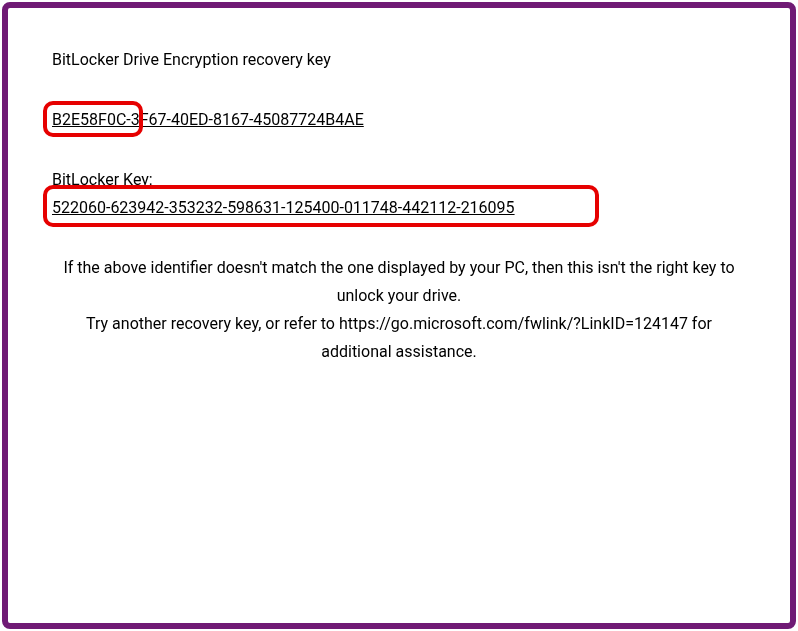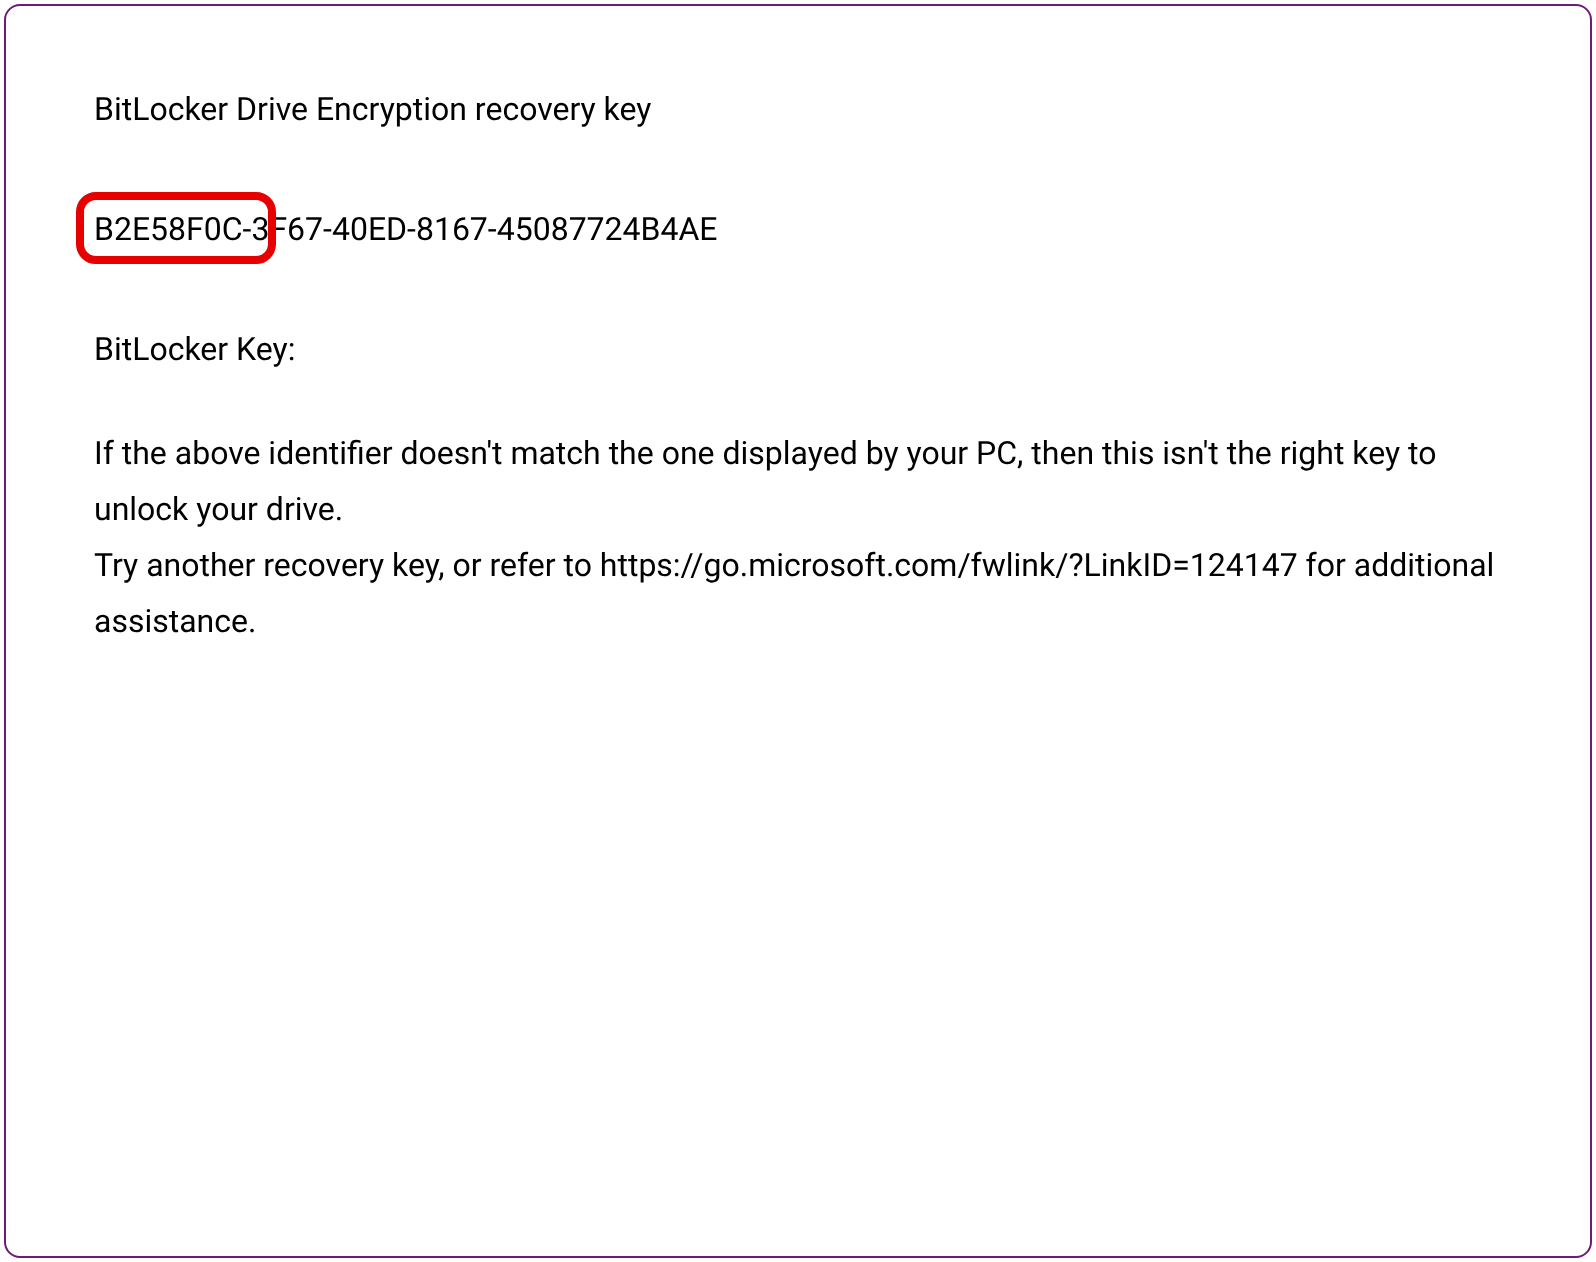--- a/index.html
+++ b/index.html
@@ -10,21 +10,21 @@
     body {
       font-family: -apple-system, BlinkMacSystemFont, "Segoe UI", Roboto, Helvetica, Arial, sans-serif;
       font-size: 16px;
       line-height: 1.75;
       color: #000;
       background: #fff;
       width: 798px;
       height: 631px;
     }
     .container {
-      border: 1px solid #701a75;
+      border: 6px solid #701a75;
       border-radius: 8px;
       margin: 2px;
       padding: 38px 44px 30px 44px;
       height: 627px;
       position: relative;
       overflow: hidden;
     }
     .title {
       font-size: 16px;
       font-weight: 400;
@@ -33,20 +33,21 @@
     .paragraph {
       margin-bottom: 32px;
     }
     .label-line {
       margin-bottom: 0;
     }
     .value-wrapper {
       position: relative;
       display: block;
       margin-bottom: 32px;
+      text-decoration: underline;
     }
     .value-text {
       position: relative;
       z-index: 1;
     }
     .highlight-box {
       position: absolute;
       border: 4px solid #e60000;
       border-radius: 10px;
       pointer-events: none;
@@ -59,39 +60,44 @@
       height: 36px;
     }
     .highlight-recovery {
       left: -9px;
       top: -9px;
       width: 556px;
       height: 42px;
     }
     .footer-block {
       margin-top: 24px;
+      text-align: center;
     }
     .footer-text {
       display: block;
     }
   </style>
 </head>
 <body>
 
 <div class="container">
 
   <div class="title">BitLocker Drive Encryption recovery key</div>
 
 
   <div class="value-wrapper">
     <span class="value-text">B2E58F0C-3F67-40ED-8167-45087724B4AE</span>
     <span class="highlight-box highlight-identifier"></span>
   </div>
 
 
   <div class="label-line">BitLocker Key:</div>
+  <div class="value-wrapper">
+    <span class="value-text">522060-623942-353232-598631-125400-011748-442112-216095</span>
+    <span class="highlight-box highlight-recovery"></span>
+  </div>
 
   <div class="footer-block">
     <span class="footer-text">If the above identifier doesn't match the one displayed by your PC, then this isn't the right key to unlock your drive.</span>
     <span class="footer-text">Try another recovery key, or refer to https://go.microsoft.com/fwlink/?LinkID=124147 for additional assistance.</span>
   </div>
 
 </div>
 
 </body></html>

